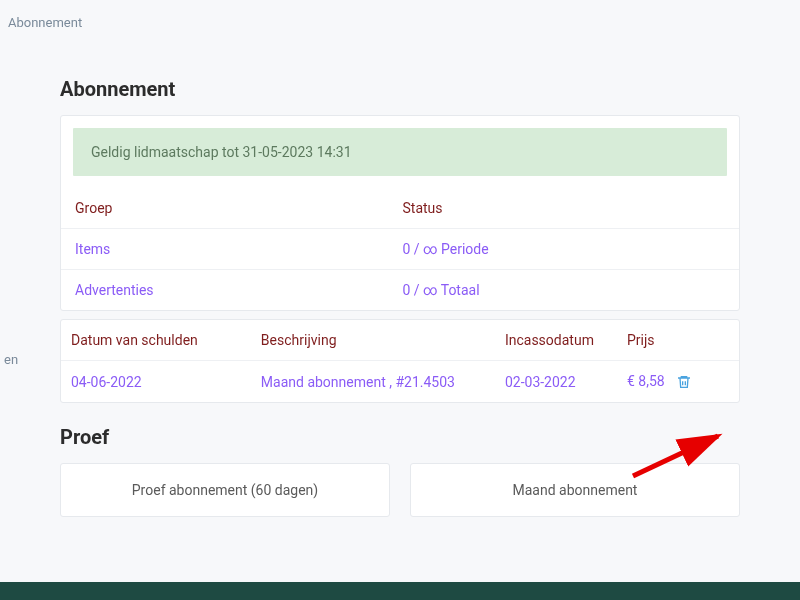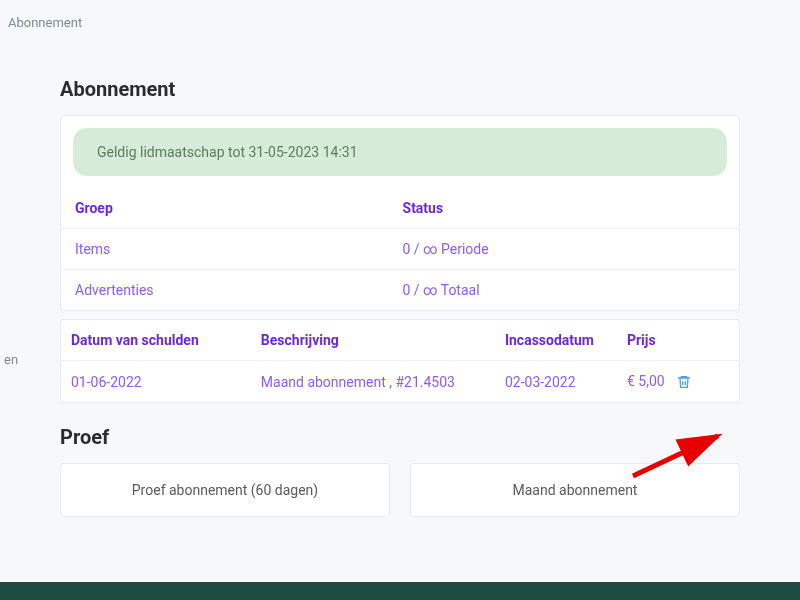--- a/index.html
+++ b/index.html
@@ -37,39 +37,39 @@
     }
     .panel {
       background: #fff;
       border: 1px solid #e6e9ed;
       border-radius: 3px;
       margin-bottom: 8px;
     }
     .alert-success {
       background: #d7ecd8;
       color: #5d7a5f;
-      padding: 16px 24px;
-      border-radius: 14px;
+      padding: 16px 18px;
+      border-radius: 1px;
       margin: 12px;
       font-size: 14px;
     }
     .tbl {
       width: 100%;
       border-collapse: collapse;
     }
     .tbl th, .tbl td {
       padding: 12px 14px;
       text-align: left;
       border-bottom: 1px solid #eef0f3;
       font-size: 14px;
       color: #8b5cf6;
     }
     .tbl th {
-      font-weight: 700;
-      color: #6d28d9;
+      font-weight: 400;
+      color: #7f1d1d;
     }
     .tbl tr:last-child td { border-bottom: none; }
     .right { text-align: left; }
     .debt-table th, .debt-table td { padding: 12px 10px; }
     .delete-icon {
       display: inline-flex;
       width: 16px;
       height: 16px;
       cursor: pointer;
       color: #4aa3df;
@@ -143,25 +143,25 @@
   <div class="panel">
     <table class="tbl debt-table">
       <tbody>
           <tr>
         <th style="width:28%">Datum van schulden</th>
         <th style="width:36%">Beschrijving</th>
         <th class="right" style="width:18%">Incassodatum</th>
         <th class="right" style="width:18%">Prijs</th>
       </tr>
       <tr>
-        <td>01-06-2022</td>
+        <td>04-06-2022</td>
         <td>Maand abonnement , #21.4503</td>
         <td class="right">02-03-2022</td>
         <td class="right">
-          <span>€ 5,00</span>
+          <span>€ 8,58</span>
           <span class="delete-icon">
             <svg viewBox="0 0 24 24" fill="none" stroke="currentColor" stroke-width="2">
               <path d="M3 6h18M8 6V4h8v2M6 6l1 14h10l1-14M10 11v6M14 11v6"></path>
             </svg>
           </span>
         </td>
       </tr>
     </tbody>
       </table>
   </div>

